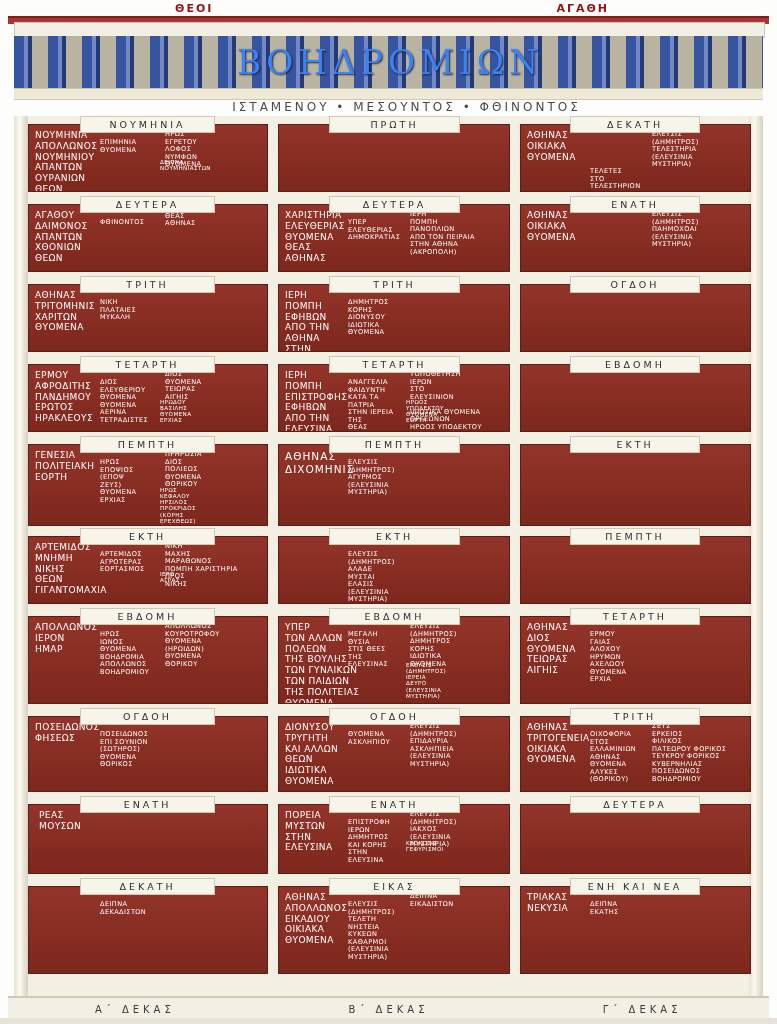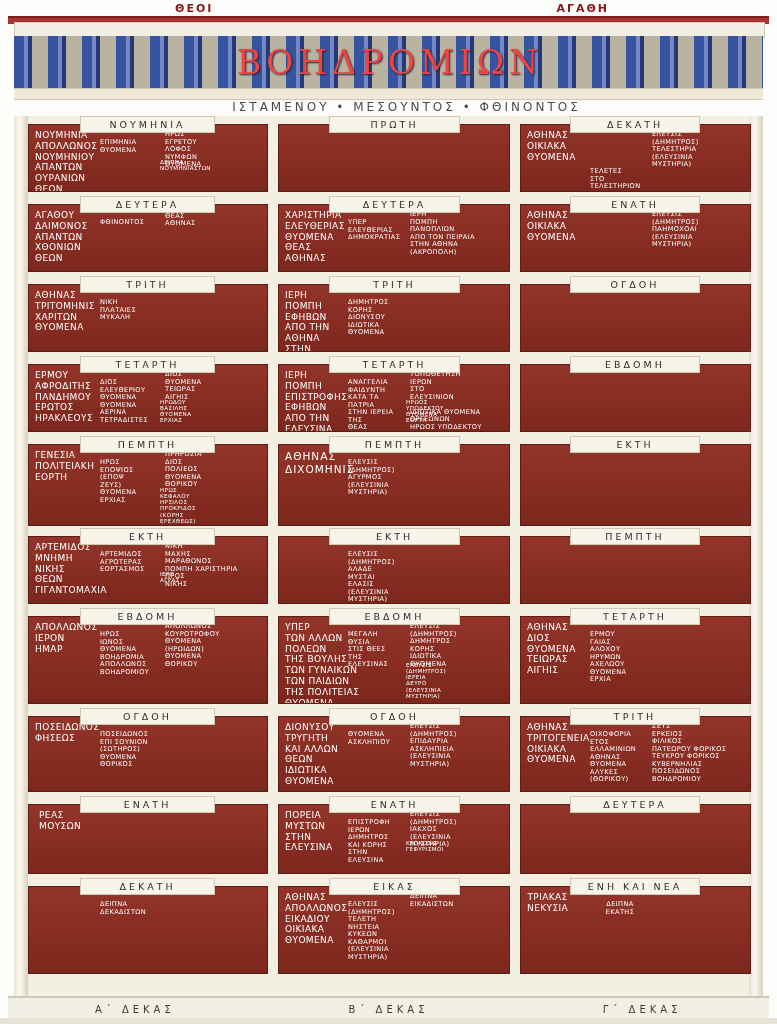--- a/index.html
+++ b/index.html
@@ -35,21 +35,21 @@
     border:1px solid #9a9customBorder;
   }
   .frieze-inner{
     position:absolute;inset:0;
     background:repeating-linear-gradient(90deg,#2f4fa0 0 10px,#6f86c6 10px 14px,#1d3474 14px 18px,#b9b4a2 18px 34px);
     opacity:.95;
   }
   .title-plaque{
     position:absolute;top:40px;left:120px;width:540px;height:44px;
     display:flex;align-items:center;justify-content:center;
-    color:#ef4444;font-size:33px;letter-spacing:5px;
+    color:#3b82f6;font-size:33px;letter-spacing:5px;
     text-shadow:1px 1px 2px #223;
     font-family:"DejaVu Serif", serif;
   }
   .architrave{
     position:absolute;top:88px;left:14px;width:749px;height:10px;
     background:#efe9d8;border-top:1px solid #cfc9b4;border-bottom:1px solid #cfc9b4;
   }
   .subhead{
     position:absolute;top:98px;left:32px;width:749px;height:18px;
     display:flex;align-items:center;justify-content:center;gap:18px;
@@ -261,21 +261,21 @@
         <div class="panel" style="left:0px;top:770px;width:238px;height:86px;">
           <div class="c sm" style="left:71px;top:14px;width:62px;">ΔΕΙΠΝΑ<br>ΔΕΚΑΔΙΣΤΩΝ</div>
         </div>
         <div class="tab" style="left:301px;top:762px;width:129px;">ΕΙΚΑΣ</div>
         <div class="panel" style="left:250px;top:770px;width:230px;height:86px;">
           <div class="c mid" style="left:6px;top:5px;">ΑΘΗΝΑΣ<br>ΑΠΟΛΛΩΝΟΣ<br>ΕΙΚΑΔΙΟΥ<br>ΟΙΚΙΑΚΑ<br>ΘΥΟΜΕΝΑ</div>
           <div class="c sm" style="left:69px;top:14px;width:60px;">ΕΛΕΥΣΙΣ<br>(ΔΗΜΗΤΡΟΣ)<br>ΤΕΛΕΤΗ<br>ΝΗΣΤΕΙΑ<br>ΚΥΚΕΩΝ<br>ΚΑΘΑΡΜΟΙ<br>(ΕΛΕΥΣΙΝΙΑ<br>ΜΥΣΤΗΡΙΑ)</div>
           <div class="c sm" style="left:131px;top:6px;width:97px;">ΔΕΙΠΝΑ<br>ΕΙΚΑΔΙΣΤΩΝ</div>
         </div>
         <div class="tab" style="left:542px;top:762px;width:128px;">ΕΝΗ ΚΑΙ ΝΕΑ</div>
-        <div class="panel" style="left:492px;top:770px;width:229px;height:86px;text-align:center;">
+        <div class="panel" style="left:492px;top:770px;width:229px;height:86px;">
           <div class="c mid" style="left:6px;top:5px;">ΤΡΙΑΚΑΣ<br>ΝΕΚΥΣΙΑ</div>
           <div class="c sm" style="left:69px;top:14px;width:60px;">ΔΕΙΠΝΑ<br>ΕΚΑΤΗΣ</div>
         </div>
       </div>
   </div>
 
   <div class="stylobate">
     <span>Α´ ΔΕΚΑΣ</span>
     <span>Β´ ΔΕΚΑΣ</span>
     <span>Γ´ ΔΕΚΑΣ</span>

